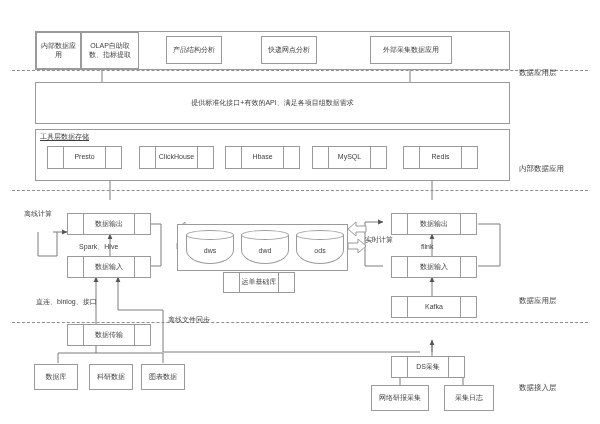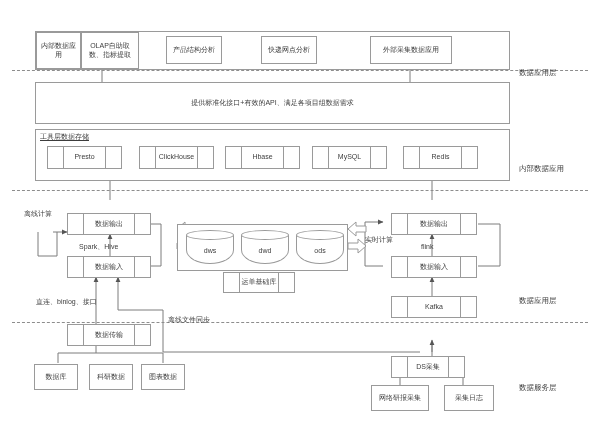--- a/index.html
+++ b/index.html
@@ -200,21 +200,21 @@
     </g>
   </svg>
 
   <div class="dash" style="left:12px; top:70px; width:576px;"></div>
   <div class="dash" style="left:12px; top:190px; width:576px;"></div>
   <div class="dash" style="left:12px; top:322px; width:576px;"></div>
 
   <div class="layer-lbl" style="left:519px; top:68px;">数据应用层</div>
   <div class="layer-lbl" style="left:519px; top:164px;">内部数据应用</div>
   <div class="layer-lbl" style="left:519px; top:296px;">数据应用层</div>
-  <div class="layer-lbl" style="left:519px; top:383px;">数据服务层</div>
+  <div class="layer-lbl" style="left:519px; top:383px;">数据接入层</div>
 
   <div class="panel" style="left:35px; top:31px; width:475px; height:39px;"></div>
   <div class="box" style="left:36px; top:32px; width:45px; height:37px; padding:0 3px;">内部数据应用</div>
   <div class="box" style="left:81px; top:32px; width:58px; height:37px; padding:0 3px;">OLAP自助取数、指标提取</div>
   <div class="box" style="left:166px; top:36px; width:56px; height:28px;">产品结构分析</div>
   <div class="box" style="left:261px; top:36px; width:56px; height:28px;">快递网点分析</div>
   <div class="box" style="left:370px; top:36px; width:82px; height:28px;">外部采集数据应用</div>
 
   <div class="panel" style="left:35px; top:82px; width:475px; height:42px;">
     <div style="position:absolute; left:0; right:0; top:0; bottom:0; display:flex; align-items:center; justify-content:center; font-size:7px; color:#3d3d3d;">提供标准化接口+有效的API、满足各项目组数据需求</div>

